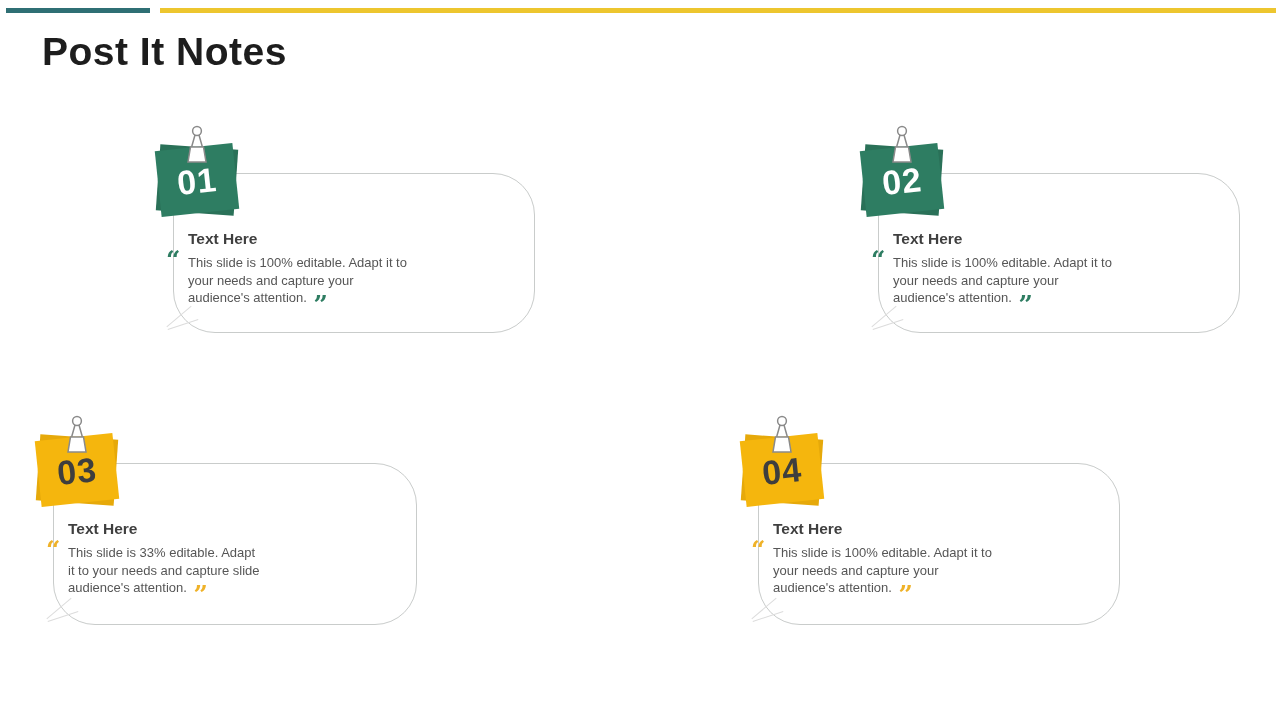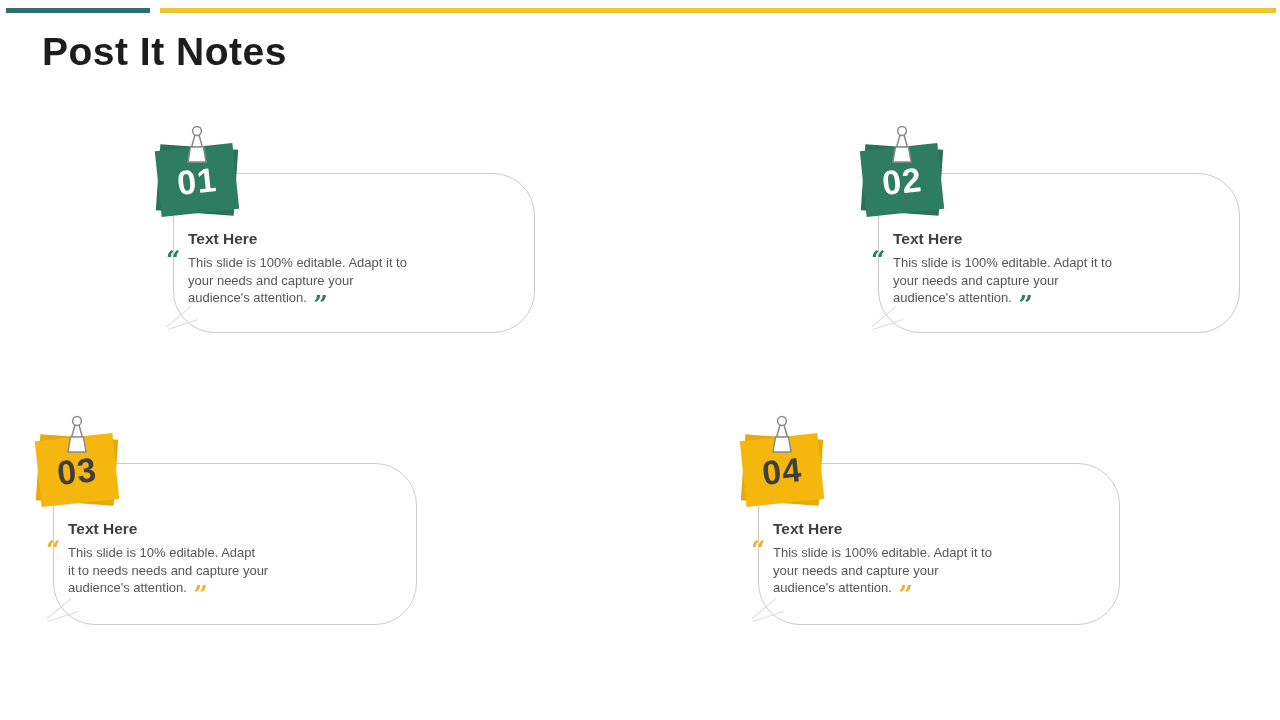--- a/index.html
+++ b/index.html
@@ -151,24 +151,24 @@
         <circle cx="13" cy="6" r="4.4" fill="#ffffff" stroke="#8a8a8a" stroke-width="1.5"></circle>
         <path d="M11 10 L7.6 22 M15 10 L18.4 22" stroke="#8a8a8a" stroke-width="1.5" fill="none"></path>
         <path d="M6.5 22 L19.5 22 L22 37 L4 37 Z" fill="#ffffff" stroke="#8a8a8a" stroke-width="1.5"></path>
       </svg>
     </div>
     <div class="card-content">
       <div class="card-heading">Text Here</div>
       <div class="lines">
         <div class="line first"><span class="lt">
           <span class="q open">“</span>
-          <span>This slide is 10% editable. Adapt</span>
-        </span></div>
-        <div class="line"><span class="lt">
-          <span>it to needs needs and capture your</span>
+          <span>This slide is 33% editable. Adapt</span>
+        </span></div>
+        <div class="line"><span class="lt">
+          <span>it to your needs and capture slide</span>
         </span></div>
         <div class="line last"><span class="lt">
           <span>audience's attention.</span>
           <span class="q close">”</span>
         </span></div>
       </div>
     </div>
   </div>
 
   <div class="card pos3" style="--note: #F5B60D; --note-dark: #E6A90A; --num: #3E3E3E; --quote: #EFB229;">

